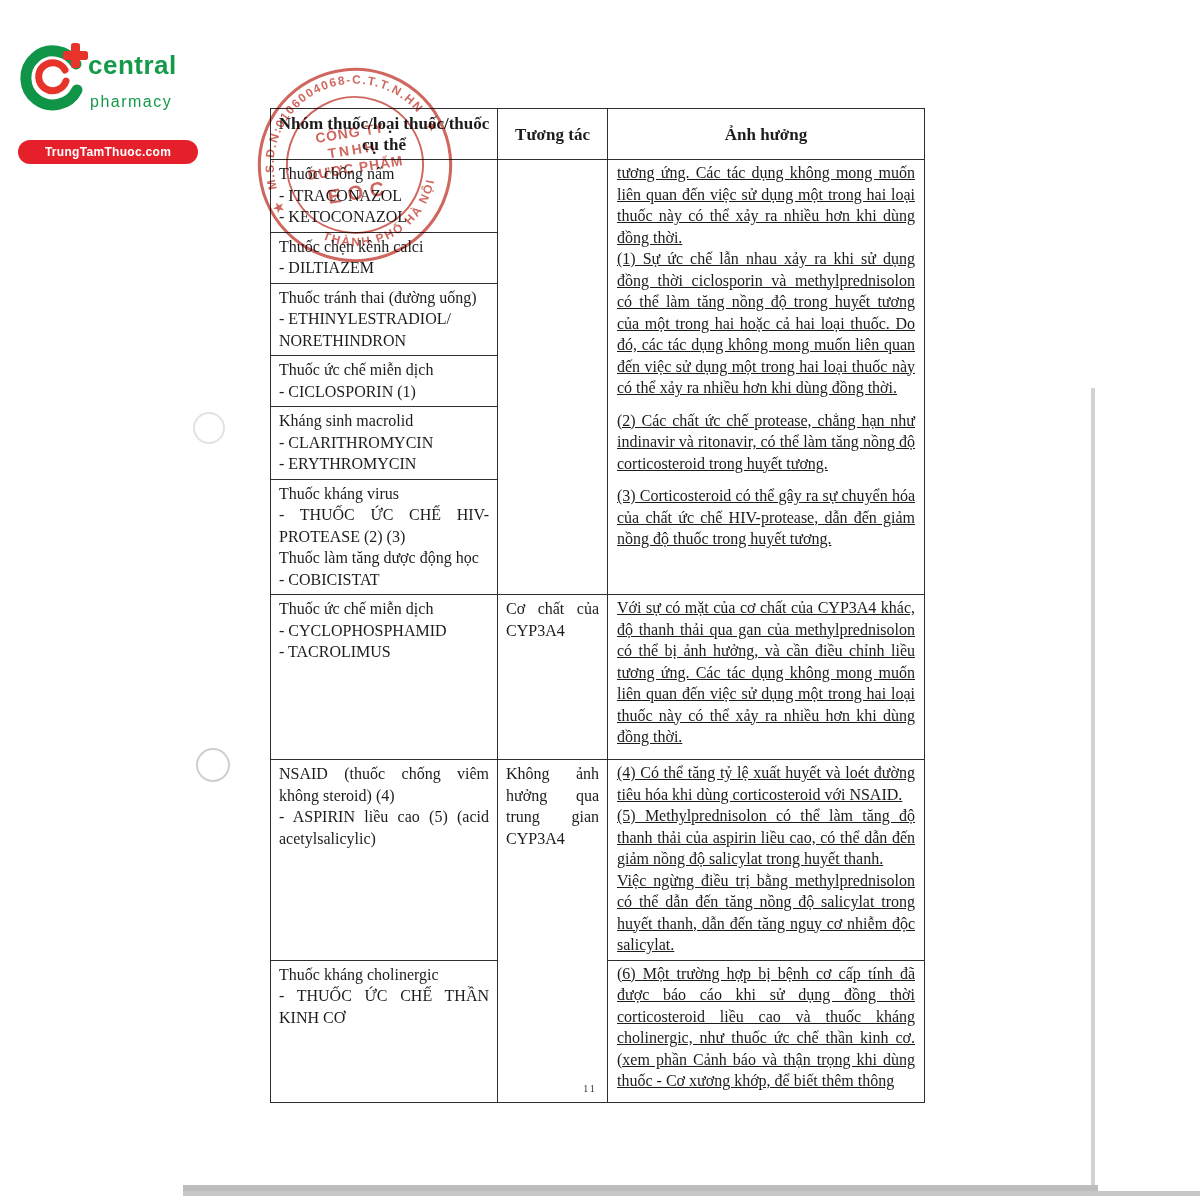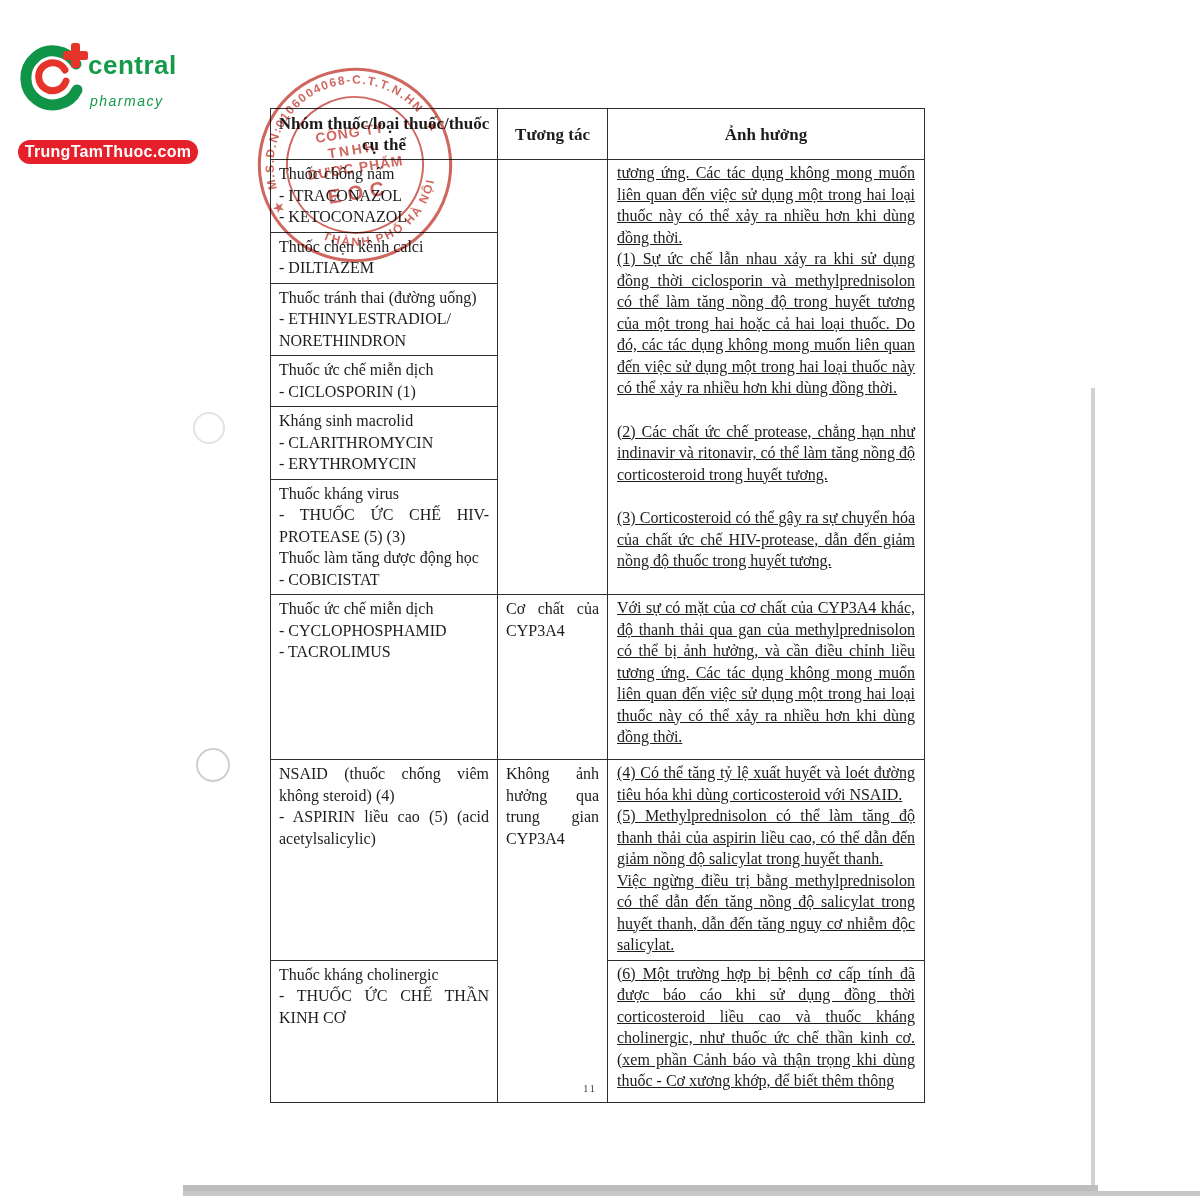--- a/index.html
+++ b/index.html
@@ -9,44 +9,44 @@
   }
   .page{position:absolute;inset:0;background:#fff;}
 
   
   .logo{position:absolute;left:10px;top:26px;width:240px;}
   .logo-row{position:relative;height:88px;}
   .logo-icon{position:absolute;left:4px;top:14px;}
   .brand-name{position:absolute;left:78px;top:26px;font-family:"Liberation Sans",sans-serif;
     font-weight:bold;font-size:26px;color:#149a49;letter-spacing:.5px;line-height:1;}
   .brand-tagline{position:absolute;left:80px;top:68px;font-family:"Liberation Sans",sans-serif;
-    font-size:14px;color:#149a49;letter-spacing:1.5px;line-height:1;font-style:italic;}
+    font-size:16px;color:#149a49;letter-spacing:1.5px;line-height:1;}
   .brand-badge{position:absolute;left:8px;top:114px;width:180px;height:24px;background:#e6202a;
     border-radius:13px;color:#fff;font-family:"Liberation Sans",sans-serif;font-weight:bold;
-    font-size:16px;text-align:center;line-height:24px;letter-spacing:.3px;}
+    font-size:12px;text-align:center;line-height:24px;letter-spacing:.3px;}
 
   
   .stamp{position:absolute;left:245px;top:55px;width:220px;height:220px;
     opacity:.82;mix-blend-mode:multiply;z-index:5;}
 
   
   table.drug-table{position:absolute;left:270px;top:108px;width:654px;border-collapse:collapse;
     table-layout:fixed;font-size:16px;line-height:21.5px;color:#1c1c1c;z-index:2;}
   .drug-table td,.drug-table th{border:1.6px solid #2e2e2e;vertical-align:top;padding:0;}
   .drug-table th{vertical-align:middle;font-size:17px;line-height:21px;font-weight:bold;
     text-align:center;padding:3px 4px;height:44px;}
   tr.r1{height:420px;} tr.r2{height:165px;} tr.r3{height:196px;} tr.r4{height:142px;}
   .grp{padding:3px 8px 4px 8px;border-bottom:1.6px solid #2e2e2e;}
   .grp.last{border-bottom:none;}
   .cell-pad{padding:3px 8px 4px 8px;}
   td.effect{padding:2px 9px 4px 9px;}
   .jt{text-align:justify;}
   .jl{text-align:justify;text-align-last:justify;}
   .cell-p{margin:0;text-align:justify;text-decoration:underline;}
-  .cell-p.sp{margin-top:22px;}
+  .cell-p.sp{margin-top:11px;}
 
   
   .page-num{position:absolute;left:555px;top:1083px;width:70px;text-align:center;
     font-size:10px;letter-spacing:2px;color:#333;}
   .scan-edge-right{position:absolute;left:1091px;top:388px;width:4px;height:800px;background:#d2d2d2;}
   .scan-edge-bottom{position:absolute;left:183px;top:1185px;width:915px;height:6px;background:#bdbdbd;}
   .scan-edge-bottom2{position:absolute;left:183px;top:1191px;width:1017px;height:5px;background:#c7c7c7;}
   .hole{position:absolute;border-radius:50%;border:2px solid #d6d6d6;}
   .hole1{left:193px;top:412px;width:28px;height:28px;border-color:#e2e2e2;}
   .hole2{left:196px;top:748px;width:30px;height:30px;border-color:#cfcfcf;}
@@ -138,21 +138,21 @@
           <div>- CICLOSPORIN (1)</div>
         </div>
         <div class="grp">
           <div>Kháng sinh macrolid</div>
           <div>- CLARITHROMYCIN</div>
           <div>- ERYTHROMYCIN</div>
         </div>
         <div class="grp last">
           <div>Thuốc kháng virus</div>
           <div class="jl">- THUỐC ỨC CHẾ HIV-</div>
-          <div>PROTEASE (5) (3)</div>
+          <div>PROTEASE (2) (3)</div>
           <div>Thuốc làm tăng dược động học</div>
           <div>- COBICISTAT</div>
         </div>
       </td>
       <td></td>
       <td class="effect">
         <p class="cell-p">tương ứng. Các tác dụng không mong muốn liên quan đến việc sử dụng một trong hai loại thuốc này có thể xảy ra nhiều hơn khi dùng đồng thời.</p>
         <p class="cell-p">(1) Sự ức chế lẫn nhau xảy ra khi sử dụng đồng thời ciclosporin và methylprednisolon có thể làm tăng nồng độ trong huyết tương của một trong hai hoặc cả hai loại thuốc. Do đó, các tác dụng không mong muốn liên quan đến việc sử dụng một trong hai loại thuốc này có thể xảy ra nhiều hơn khi dùng đồng thời.</p>
         <p class="cell-p sp">(2) Các chất ức chế protease, chẳng hạn như indinavir và ritonavir, có thể làm tăng nồng độ corticosteroid trong huyết tương.</p>
         <p class="cell-p sp">(3) Corticosteroid có thể gây ra sự chuyển hóa của chất ức chế HIV-protease, dẫn đến giảm nồng độ thuốc trong huyết tương.</p>

